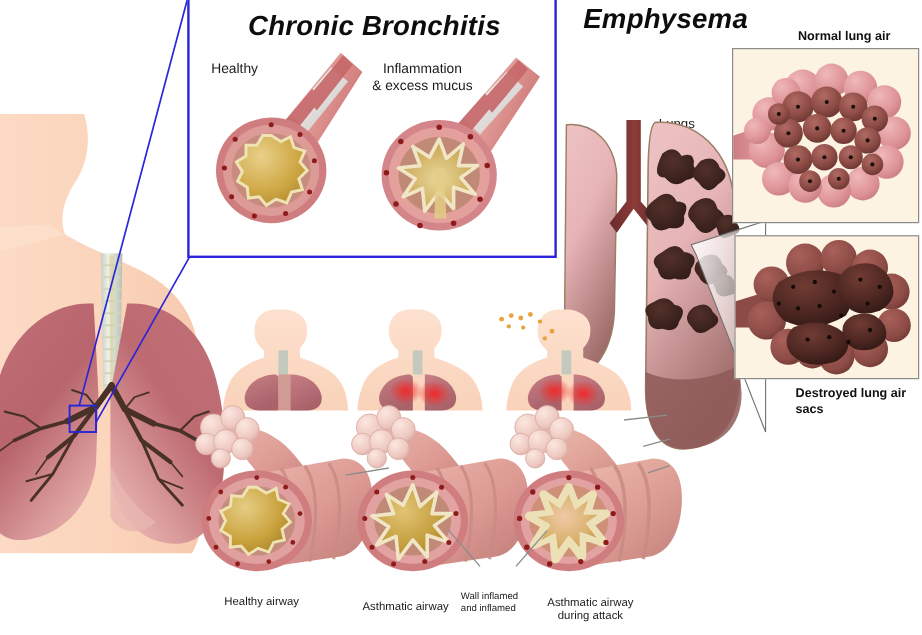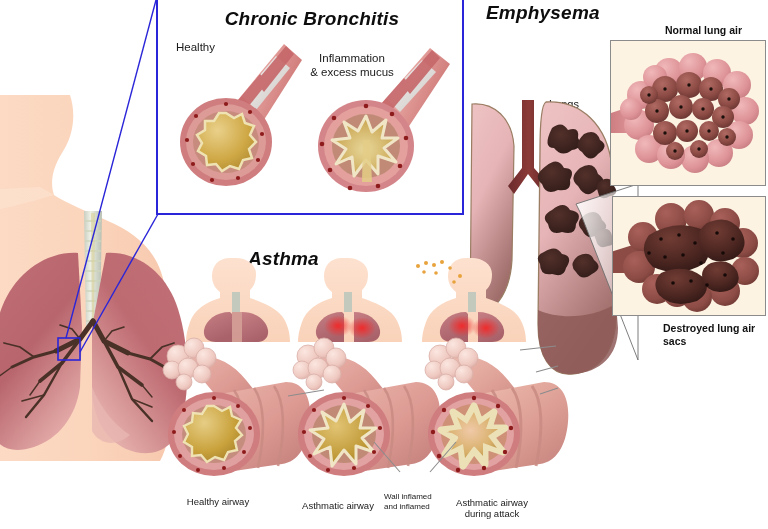--- a/index.html
+++ b/index.html
@@ -1,20 +1,20 @@
 <!DOCTYPE html>
 <html><head>
 <meta charset="utf-8">
 <style>
   html,body{margin:0;padding:0;background:#ffffff;}
   body{width:768px;height:529px;overflow:hidden;position:relative;
        font-family:"Liberation Sans","DejaVu Sans",sans-serif;color:#111;}
   .stage{position:absolute;left:0;top:0;width:768px;height:529px;}
   .abs{position:absolute;}
-  .ttl{font-weight:bold;font-style:italic;font-size:19px;letter-spacing:.2px;color:#0d0d0d;}
+  .ttl{font-weight:bold;font-style:italic;font-size:23px;letter-spacing:.2px;color:#0d0d0d;}
   .lbl{font-size:11.5px;color:#1a1a1a;line-height:1.18;}
   .lbl-b{font-size:10.5px;font-weight:bold;color:#111;line-height:1.2;}
   .lbl-s{font-size:9.5px;color:#1a1a1a;line-height:1.2;text-align:center;}
   .lbl-tiny{font-size:8px;color:#1a1a1a;line-height:1.25;}
   .center{text-align:center;}
   svg{display:block;overflow:visible;}
 </style>
 </head>
 <body>
 
@@ -100,21 +100,21 @@
 
   <svg class="abs" style="left:48px;top:0;" width="130" height="380" viewBox="0 0 130 380">
     <rect x="10" y="338" width="22" height="22" fill="none" stroke="#2a25d8" stroke-width="1.6"></rect>
     <line x1="18" y1="338" x2="108" y2="0" stroke="#2a25d8" stroke-width="1.4"></line>
     <line x1="32" y1="352" x2="110" y2="214" stroke="#2a25d8" stroke-width="1.4"></line>
   </svg>
 
   <div class="abs" style="left:156px;top:-2px;width:308px;height:217px;border:2px solid #2a25d8;background:#ffffff;box-sizing:border-box;">
     <div class="ttl center abs" style="left:0;top:8px;width:308px;">Chronic Bronchitis</div>
 
-    <div class="lbl abs" style="left:18px;top:41px;">Healthy</div>
+    <div class="lbl abs" style="left:18px;top:52px;">Healthy</div>
     <div class="lbl abs center" style="left:140px;top:52px;width:108px;">
       <div>Inflammation</div>
       <div>&amp; excess mucus</div>
     </div>
 
     <svg class="abs" style="left:14px;top:38px;" width="130" height="160" viewBox="0 0 130 160">
       <defs>
         <linearGradient id="tubeA" x1="0" y1="0" x2="1" y2="0.5">
           <stop offset="0%" stop-color="#d98a8c"></stop>
             <stop offset="45%" stop-color="#e9a8a4"></stop>
@@ -373,21 +373,20 @@
           <circle cx="94" cy="88" r="1.8"></circle>
           <circle cx="112" cy="78" r="1.8"></circle>
         <circle cx="36" cy="56" r="1.8"></circle>
           <circle cx="88" cy="66" r="1.8"></circle>
       </g>
     </svg>
   </div>
 
   <div class="lbl-b abs" style="left:663px;top:322px;">Destroyed lung air sacs</div>
 
-  <div class="ttl abs" style="left:248px;top:248px;">Asthma</div>
 
   <svg class="abs" style="left:186px;top:256px;" width="112" height="86" viewBox="0 0 112 86">
     <defs>
       <linearGradient id="tSkin" x1="0" y1="0" x2="0" y2="1">
         <stop offset="0%" stop-color="#fde1cf"></stop>
           <stop offset="100%" stop-color="#f9d2b9"></stop>
       </linearGradient>
       <linearGradient id="tLung" x1="0" y1="0" x2="0.4" y2="1">
         <stop offset="0%" stop-color="#c77f85"></stop>
           <stop offset="100%" stop-color="#a9626a"></stop>

